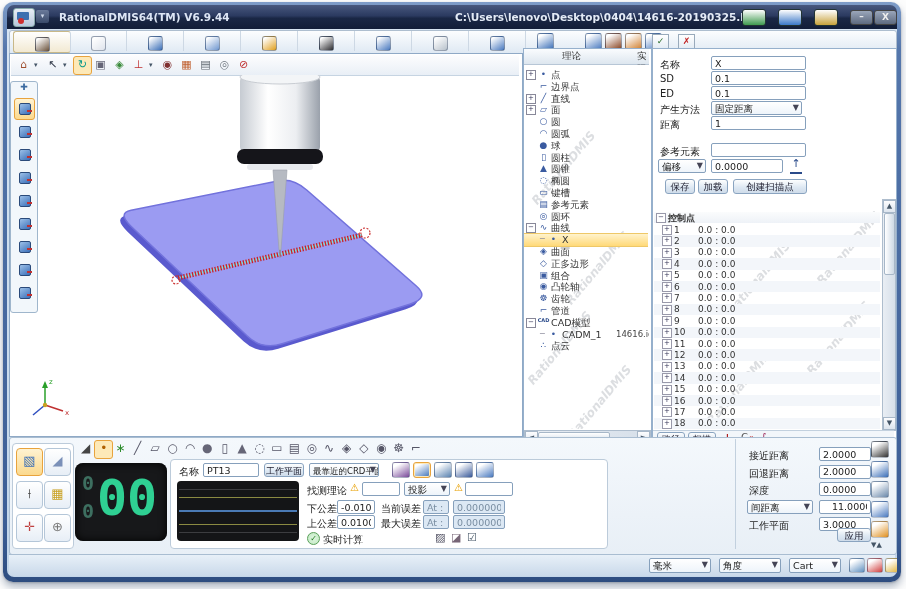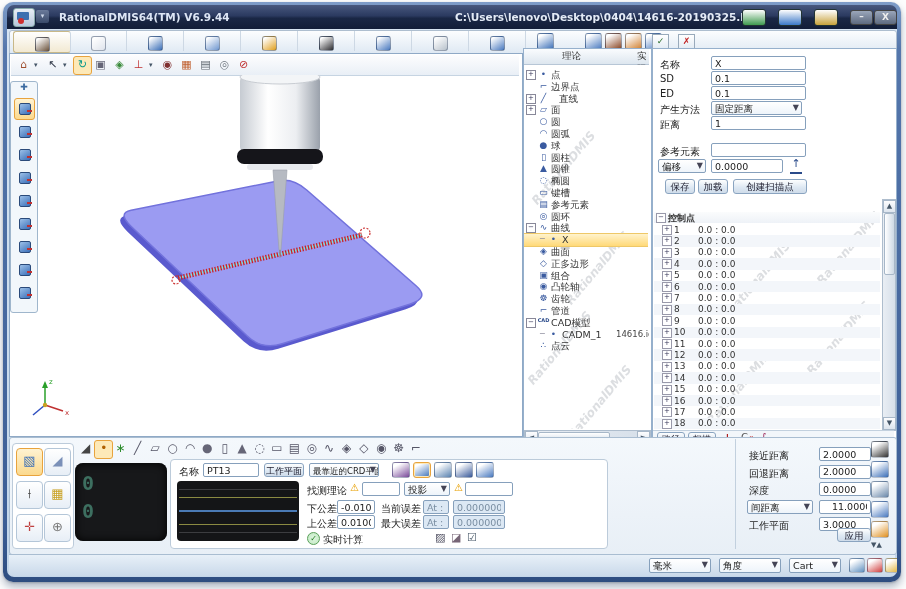--- a/index.html
+++ b/index.html
@@ -205,21 +205,21 @@
             <div class="ticn">•</div>
             <div class="tlbl" style="position: absolute;">点</div>
           </div>
           <div class="treerow" style="top: 15.8px;">
             <div class="ticn">⌐</div>
             <div class="tlbl" style="position: absolute;">边界点</div>
           </div>
           <div class="treerow" style="top: 27.6px;">
             <div class="exp">+</div>
             <div class="ticn">╱</div>
-            <div class="tlbl" style="position: absolute; margin-left: 8px;">直线</div>
+            <div class="tlbl" style="position: absolute;">直线</div>
           </div>
           <div class="treerow" style="top: 39.4px;">
             <div class="exp">+</div>
             <div class="ticn">▱</div>
             <div class="tlbl" style="position: absolute;">面</div>
           </div>
           <div class="treerow" style="top: 51.2px;">
             <div class="ticn">○</div>
             <div class="tlbl" style="position: absolute;">圆</div>
           </div>
@@ -482,20 +482,21 @@
         <div class="tool" style="left: 261px; top: 0px; color: rgb(85, 85, 102); font-size: 12px;">◈</div>
         <div class="tool" style="left: 278.4px; top: 0px; color: rgb(85, 85, 102); font-size: 12px;">◇</div>
         <div class="tool" style="left: 295.8px; top: 0px; color: rgb(85, 85, 102); font-size: 12px;">◉</div>
         <div class="tool" style="left: 313.2px; top: 0px; color: rgb(85, 85, 102); font-size: 12px;">☸</div>
         <div class="tool" style="left: 330.6px; top: 0px; color: rgb(85, 85, 102); font-size: 12px;">⌐</div>
       </div>
 
     <div class="abs" style="left:68px;top:434px;width:92px;height:78px;background:#17181a;border-radius:8px;box-shadow:inset 0 0 8px #000;">
       <span class="abs digit-big" style="left:7px;top:8px;font-size:20px;color:#3d6f60;">0</span>
       <span class="abs digit-big" style="left:7px;top:36px;font-size:20px;color:#3d6f60;">0</span>
+      <span class="abs digit-big" style="left:22px;top:6px;font-size:50px;color:#2fd093;">00</span>
     </div>
 
     <div class="abs" style="left:163px;top:430px;width:436px;height:88px;background:#fff;border:1px solid #bccbda;border-radius:4px;"></div>
     <span class="lbl" style="left:172px;top:436px;">名称</span>
     <input class="inp" style="left: 196px; top: 434px; width: 56px;" readonly="" value="PT13">
     <div class="btn" style="left:257px;top:434px;width:40px;height:14px;font-size:9px;padding-top:1px;">工作平面</div>
     <div class="sel" style="left:302px;top:434px;width:70px;"><span style="font-size:8.5px;">最靠近的CRD平面</span><span class="car">▼</span></div>
     <div id="mode-icons" class="abs" style="left:385px;top:433px;height:16px;">
         <div class="abs" style="left: 0px; top: 0px; width: 16px; height: 14px; border-radius: 3px; background: linear-gradient(150deg, rgb(255, 255, 255) 20%, rgb(122, 74, 154)); border: 1px solid rgba(60, 80, 110, 0.4);"></div>
         <div class="abs" style="left: 21px; top: 0px; width: 16px; height: 14px; border-radius: 3px; background: linear-gradient(150deg, rgb(255, 255, 255) 20%, rgb(59, 111, 184)); border: 1px solid rgb(232, 163, 61); box-shadow: rgb(253, 233, 184) 0px 0px 0px 1px inset;"></div>

